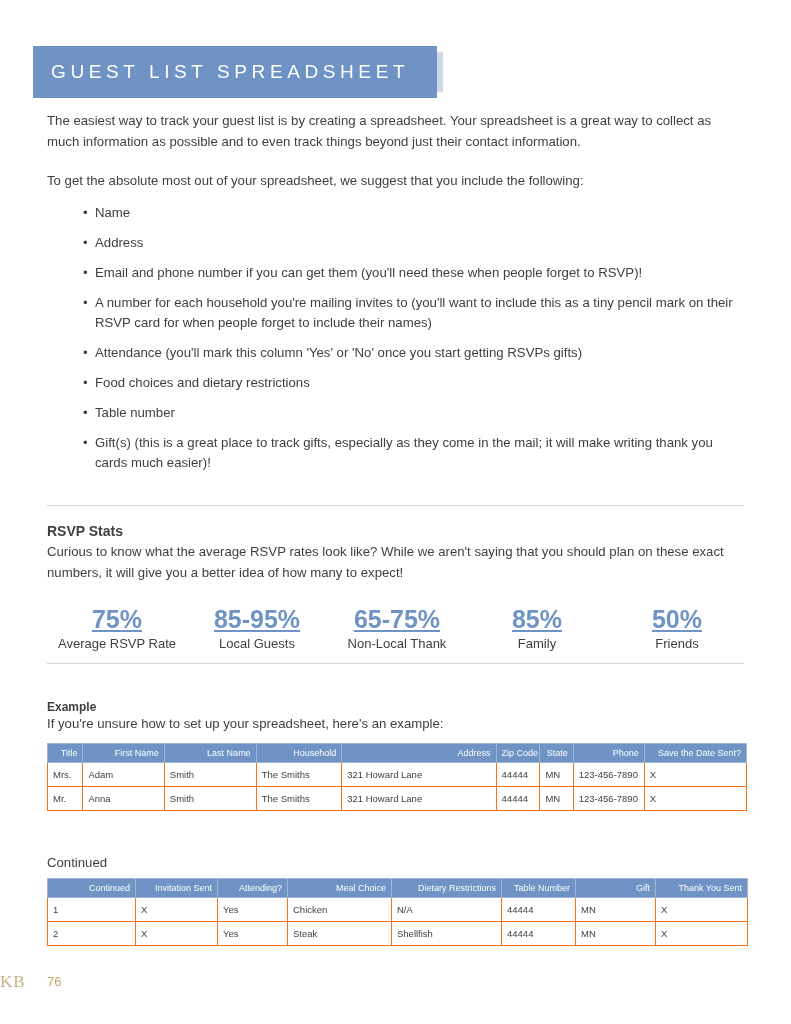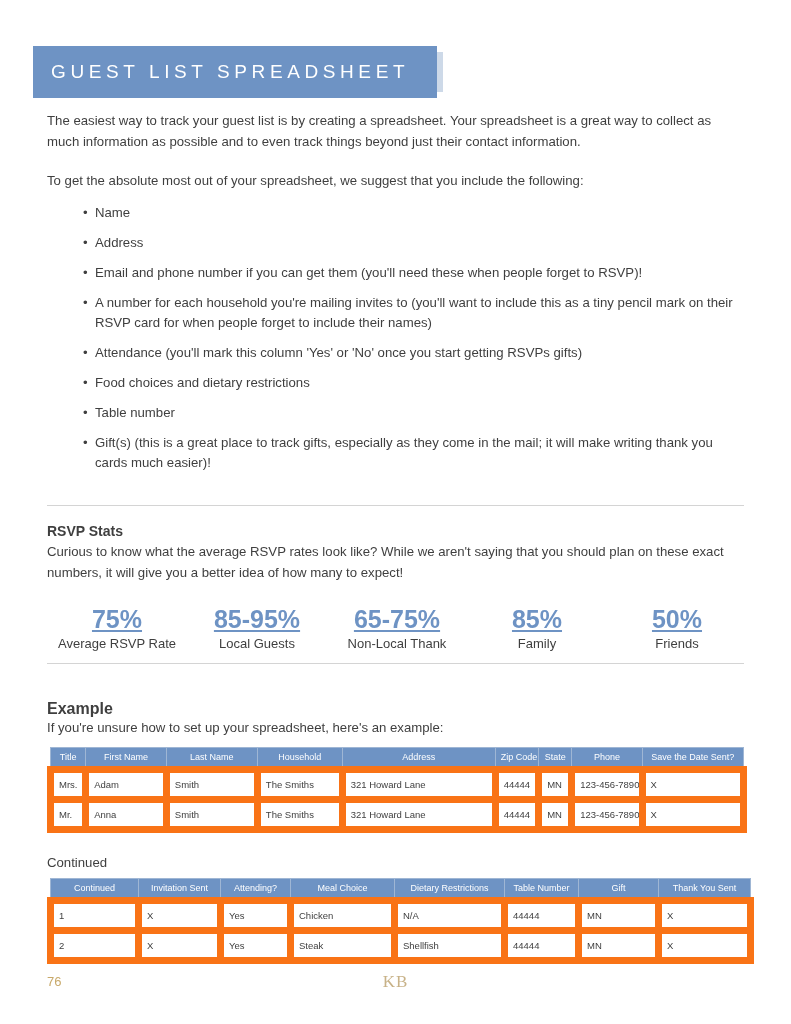--- a/index.html
+++ b/index.html
@@ -150,51 +150,51 @@
   }
 
   
   .example-section {
     position: absolute;
     left: 47px;
     top: 700px;
     width: 700px;
   }
   .example-title {
-    font-size: 16px;
+    font-size: 12px;
     font-weight: bold;
     color: #3f3f3f;
     margin: 0 0 2px 0;
   }
   .example-desc {
     font-size: 13.2px;
     margin: 0 0 12px 0;
     color: #3f3f3f;
   }
 
   table.sheet {
     border-collapse: collapse;
     table-layout: fixed;
     font-size: 9px;
     width: 700px;
   }
   table.sheet th {
     background: #6e93c4;
     color: #ffffff;
     font-weight: normal;
-    text-align: center;
+    text-align: right;
     padding: 4px 5px;
     border: 1px solid #9fb6d4;
     font-size: 9px;
     white-space: nowrap;
     overflow: hidden;
   }
   table.sheet td {
     padding: 5px 5px;
-    border: 7px solid #f97316;
+    border: 1px solid #f97316;
     color: #3f3f3f;
     font-size: 9.5px;
     height: 13px;
     overflow: hidden;
     white-space: nowrap;
   }
 
   .continued {
     position: absolute;
     left: 47px;
@@ -215,21 +215,21 @@
     left: 47px;
     top: 974px;
     font-size: 13px;
     color: #c8a96a;
   }
   .logo {
     position: absolute;
     left: 0;
     right: 0;
     top: 972px;
-    text-align: center;
+    text-align: left;
     font-family: "Liberation Serif", serif;
     font-size: 17px;
     color: #c8b288;
     letter-spacing: 1px;
   }
 </style>
 </head>
 <body>
 
 <div class="page">

